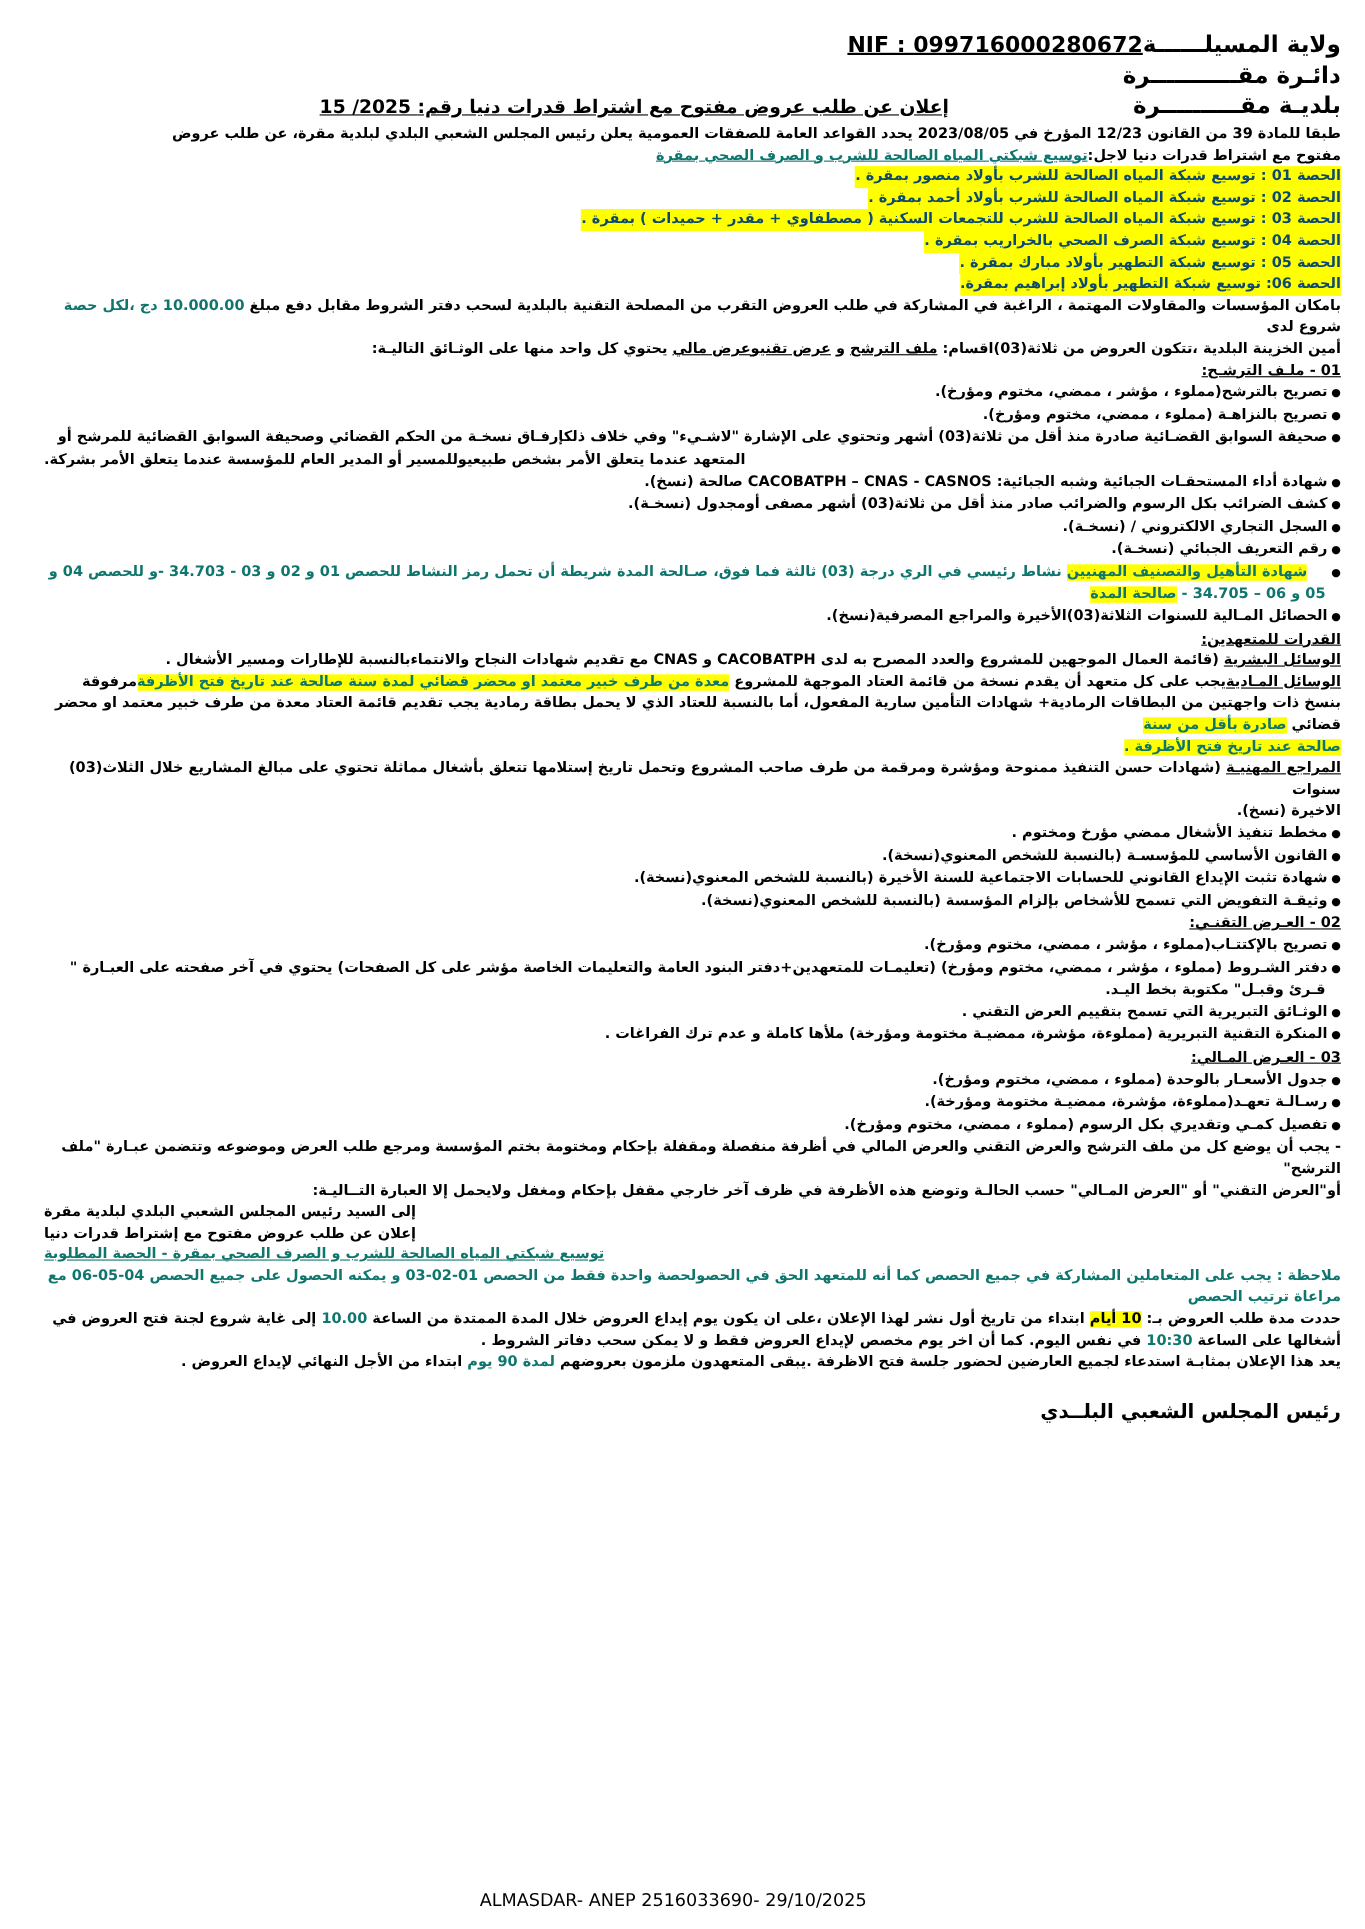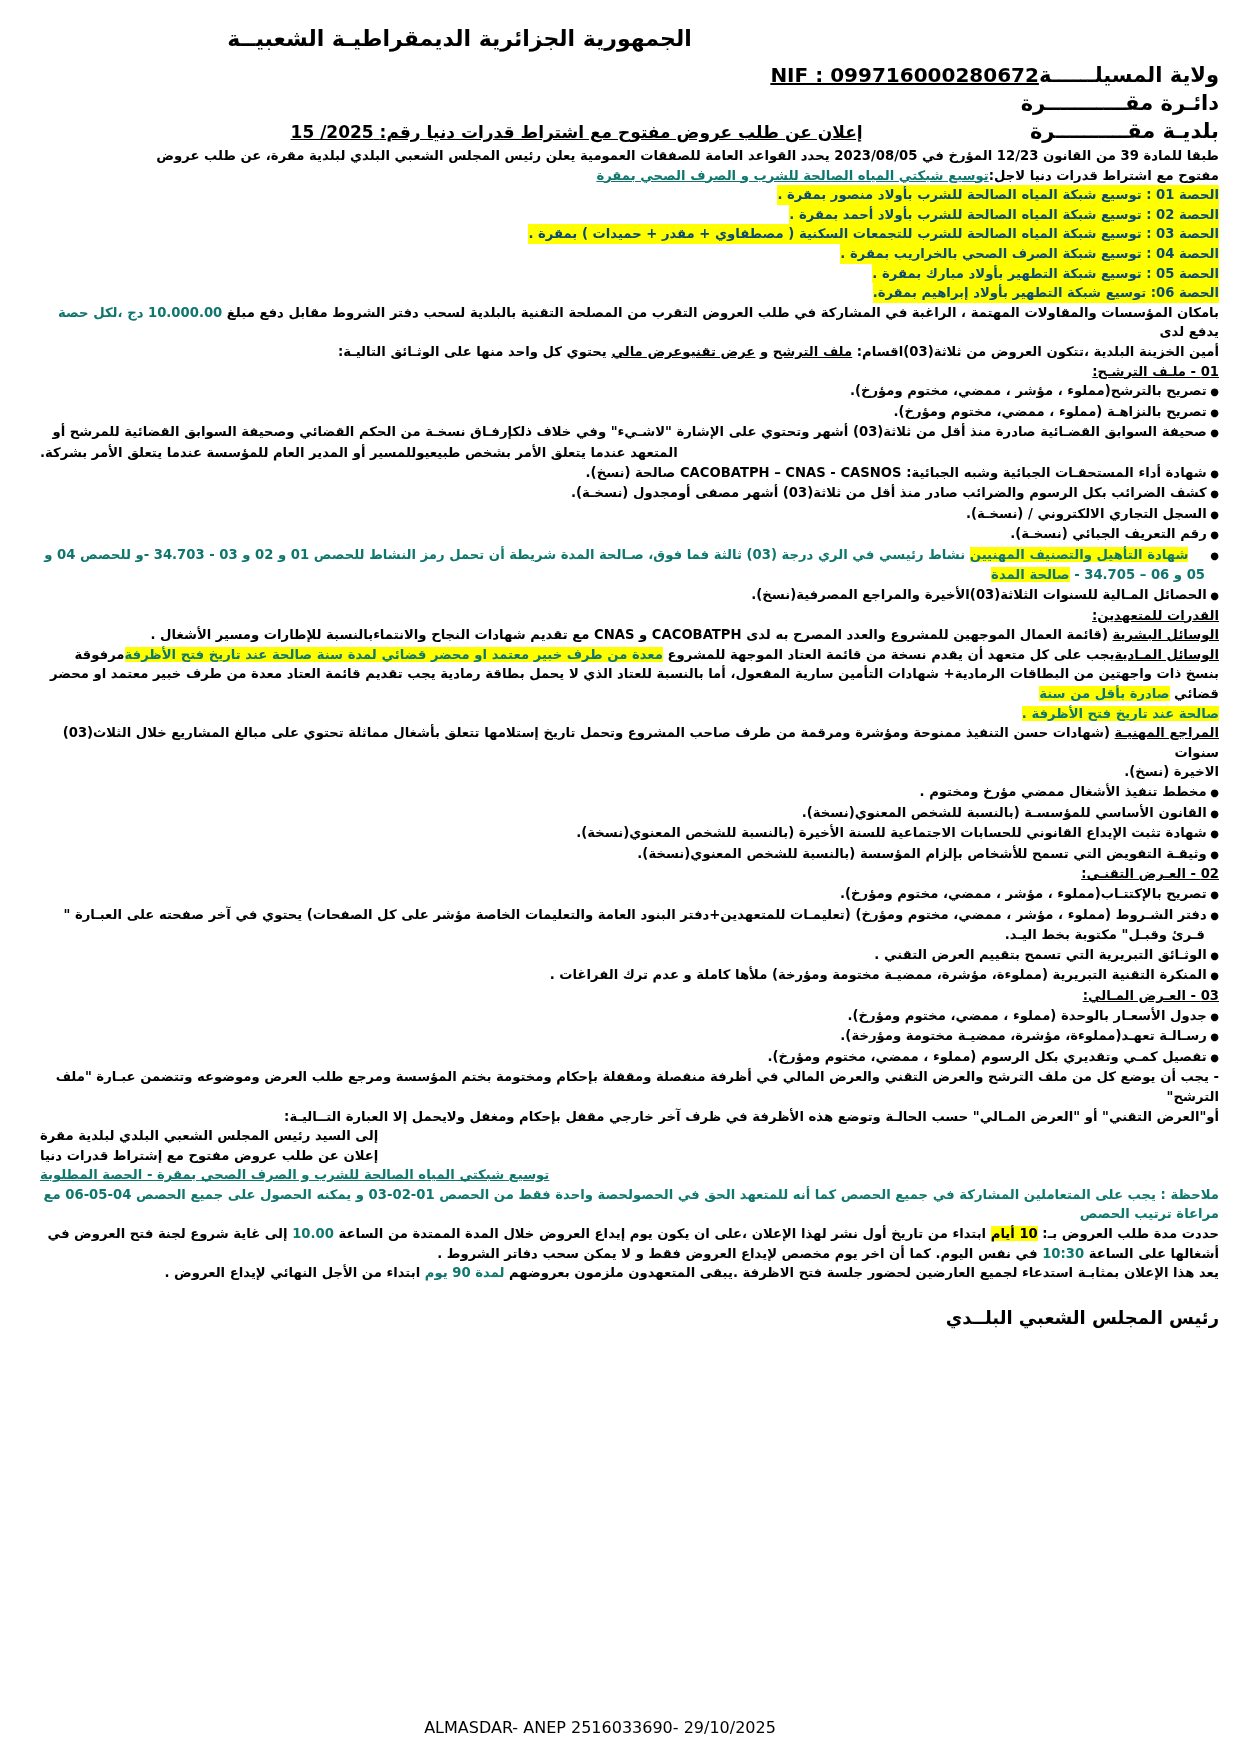--- a/index.html
+++ b/index.html
@@ -14,30 +14,29 @@
   .nif { direction:ltr; unicode-bidi:embed; text-decoration:underline; font-size:20px; }
   .ann-title { display:inline-block; margin-right:160px; text-decoration:underline; font-size:17px; }
   .body { font-size:13.2px; font-weight:bold; line-height:19.6px; }
   .p { margin:0; }
   .lot { display:inline-block; background:#ffff00; color:#0c4a6e; }
   .bullet { padding-right:0; }
   .bullet::before { content:"● "; font-size:10px; color:#000; }
   .indent { padding-right:14px; }
   .center { text-align:left; }
   .sig { font-size:18px; font-weight:bold; margin-top:24px; }
-  .footer { position:absolute; top:1718px; left:2px; width:1146px; text-align:center; font-size:16px;
+  .footer { position:absolute; top:1718px; left:14px; width:1146px; text-align:center; font-size:16px;
             font-family:"DejaVu Sans", sans-serif; direction:ltr; padding-left:50px; box-sizing:border-box; }
   .ltr { direction:ltr; unicode-bidi:embed; }
 </style>
 </head>
 <body>
 
 <div class="page">
 
-  <div class="title">الجمهورية الجزائرية الديمقراطيـة الشعبيــة</div>
 
   <div class="hdr">
     <span>ولاية المسيلــــــة</span><span class="nif">NIF : 099716000280672</span>
   </div>
   <div class="hdr">دائـرة مقـــــــــــرة</div>
   <div class="hdr">
     <span>بلديـة مقــــــــــرة</span>
     <span class="ann-title"><span>إعلان عن طلب عروض مفتوح مع اشتراط قدرات دنيا رقم:</span>&nbsp;<span class="ltr">15 /2025</span></span>
   </div>
 
@@ -48,21 +47,21 @@
     <div>
       <div><span class="lot">الحصة 01 : توسيع شبكة المياه الصالحة للشرب بأولاد منصور بمقرة .</span></div>
       <div><span class="lot">الحصة 02 : توسيع شبكة المياه الصالحة للشرب بأولاد أحمد بمقرة .</span></div>
       <div><span class="lot">الحصة 03 : توسيع شبكة المياه الصالحة للشرب للتجمعات السكنية ( مصطفاوي + مقدر + حميدات ) بمقرة .</span></div>
       <div><span class="lot">الحصة 04 : توسيع شبكة الصرف الصحي بالخراريب بمقرة .</span></div>
       <div><span class="lot">الحصة 05 : توسيع شبكة التطهير بأولاد مبارك بمقرة .</span></div>
       <div><span class="lot">الحصة 06: توسيع شبكة التطهير بأولاد إبراهيم بمقرة.</span></div>
     </div>
 
     <p class="p">
-      <span>بامكان المؤسسات والمقاولات المهتمة ، الراغبة في المشاركة في طلب العروض  التقرب من المصلحة التقنية بالبلدية لسحب دفتر الشروط مقابل دفع مبلغ</span> <span class="red">10.000.00 دج ،لكل حصة</span> <span>يدفع لدى</span><br>
+      <span>بامكان المؤسسات والمقاولات المهتمة ، الراغبة في المشاركة في طلب العروض  التقرب من المصلحة التقنية بالبلدية لسحب دفتر الشروط مقابل دفع مبلغ</span> <span class="red">10.000.00 دج ،لكل حصة</span> <span>شروع لدى</span><br>
       <span>أمين الخزينة البلدية ،تتكون العروض من  ثلاثة(03)اقسام:</span> <span class="u">ملف الترشح</span><span> و </span><span class="u">عرض تقني</span><span>و</span><span class="u">عرض مالي</span><span> يحتوي كل واحد منها على الوثـائق التاليـة:</span>
     </p>
 
     <p class="p u">01 - ملـف الترشـح:</p>
     <div class="bullet">تصريح بالترشح(مملوء ، مؤشر ، ممضي، مختوم ومؤرخ).</div>
     <div class="bullet">تصريح بالنزاهـة (مملوء ، ممضي، مختوم ومؤرخ).</div>
     <div class="bullet">صحيفة السوابق القضـائية صادرة منذ أقل من ثلاثة(03) أشهر وتحتوي على الإشارة "لاشـيء" وفي خلاف ذلكإرفـاق نسخـة من الحكم القضائي وصحيفة السوابق القضائية للمرشح أو</div>
     <div class="indent center">المتعهد عندما يتعلق الأمر بشخص طبيعيوللمسير أو المدير العام للمؤسسة عندما يتعلق الأمر بشركة.</div>
     <div class="bullet">شهادة أداء المستحقـات الجبائية وشبه الجبائية: CACOBATPH – CNAS - CASNOS صالحة (نسخ).</div>
     <div class="bullet">كشف الضرائب بكل الرسوم والضرائب صادر منذ أقل من ثلاثة(03) أشهر مصفى أومجدول (نسخـة).</div>

